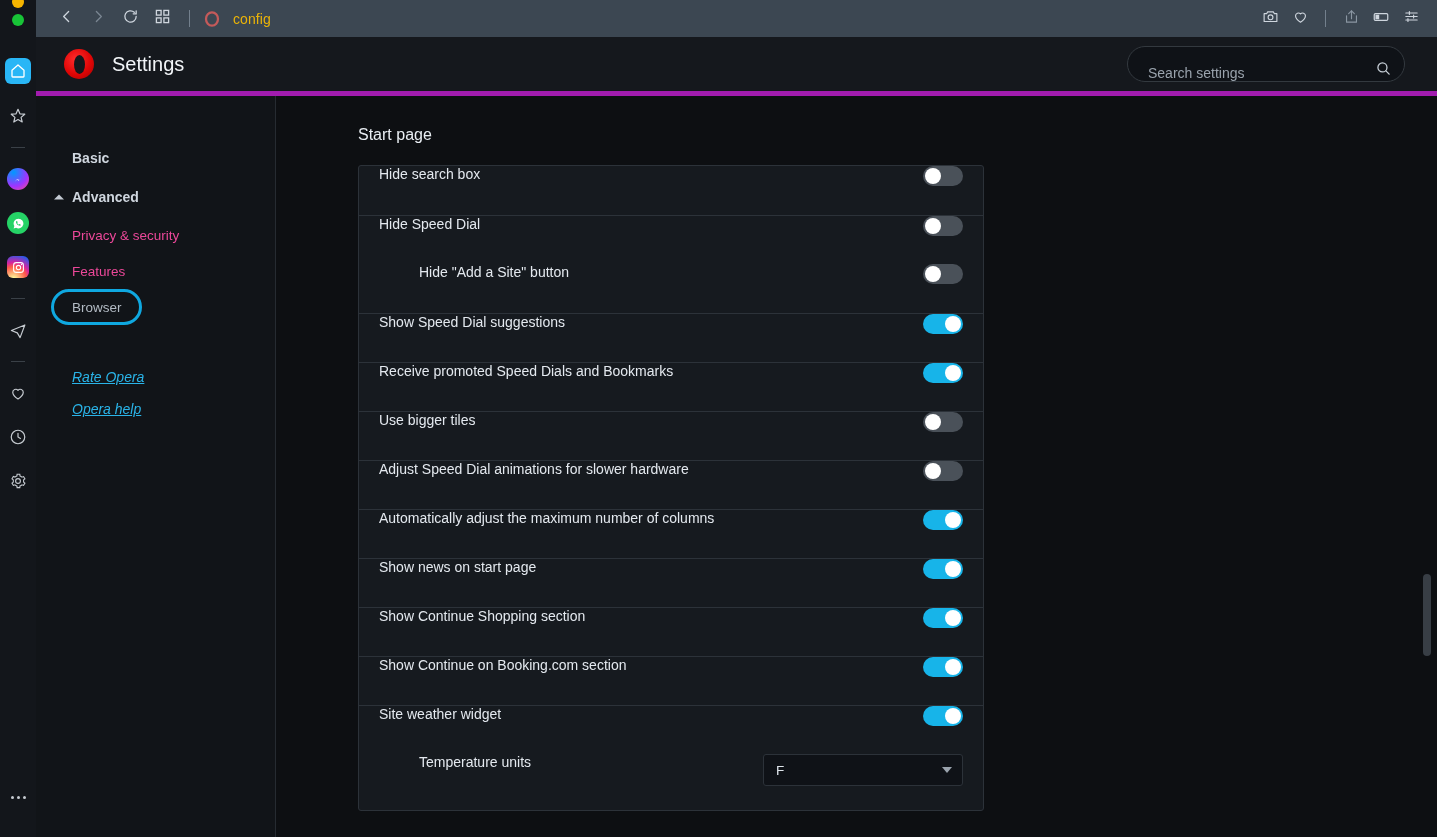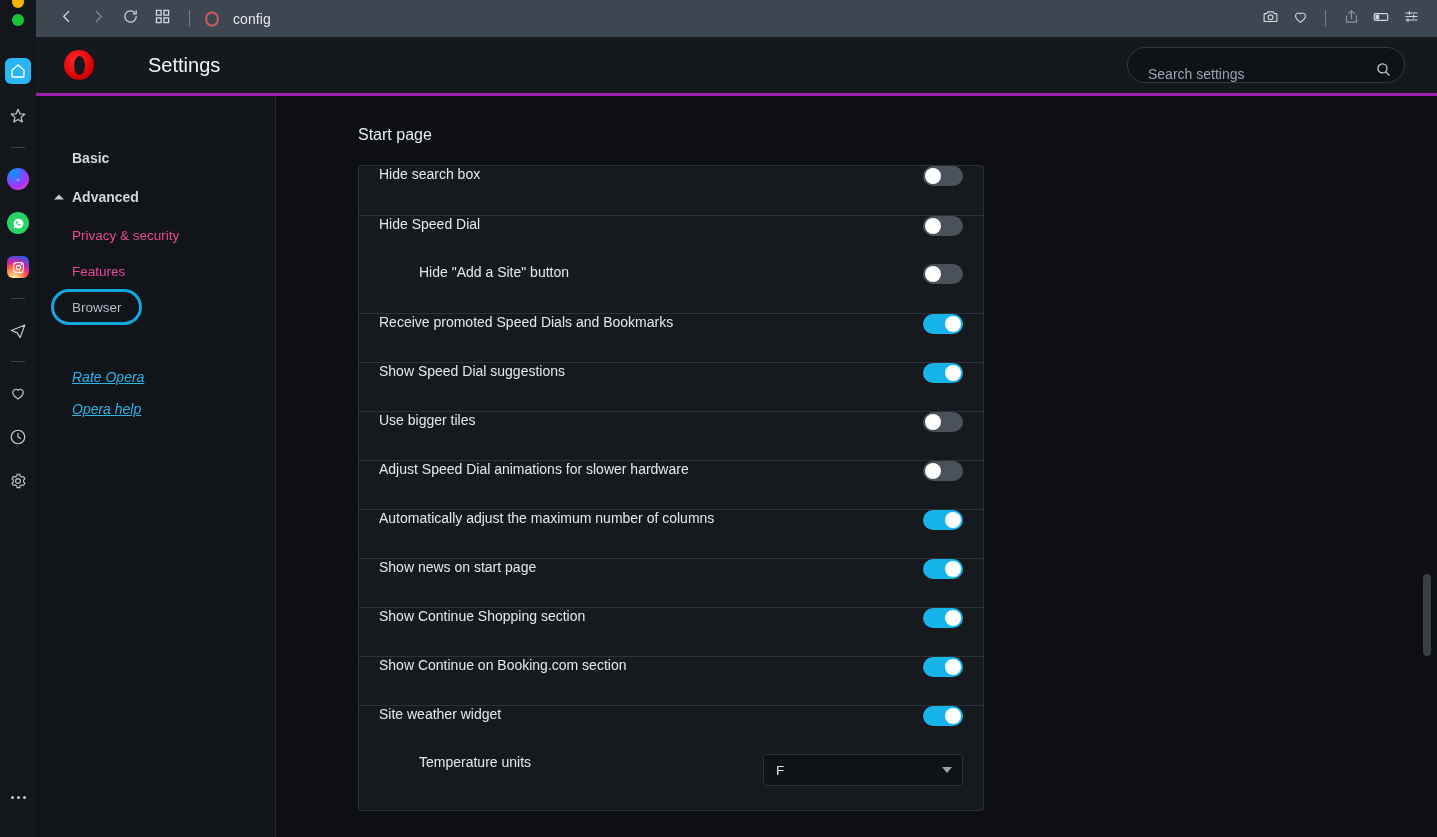--- a/index.html
+++ b/index.html
@@ -56,31 +56,30 @@
     padding: 0 12px 0 16px;
     gap: 4px;
   }
   .tb-btn {
     width: 28px; height: 26px; display: flex; align-items: center; justify-content: center;
     border-radius: 4px; color: #cfd6de;
   }
   .tb-btn.disabled { color: #7b8793; }
   .tb-sep { width: 1px; height: 17px; background: #73808d; margin: 0 9px; }
   .tab-fav { width: 18px; height: 18px; display:flex; align-items:center; justify-content:center; margin-right: 8px; }
-  .tab-title { color: #e5e5e5; font-size: 14px; letter-spacing: .1px; }
+  .tab-title { color: #eab308; font-size: 14px; letter-spacing: .1px; }
   .tb-right { margin-left: auto; display: flex; align-items: center; gap: 2px; }
 
   
   .settings-head {
     height: 59px; flex: 0 0 59px;
     background: #15181d;
     display: flex; align-items: center;
     padding: 0 32px 0 28px;
-    border-bottom: 3px solid #a21caf;
-    gap: 36px;
+    border-bottom: 5px solid #a21caf;
   }
   .opera-logo {
     width: 30px; height: 30px; border-radius: 50%;
     background: radial-gradient(circle at 40% 35%, #ff2d2d 0%, #e00606 55%, #a50000 100%);
     display: flex; align-items: center; justify-content: center;
     margin-right: 18px; flex: 0 0 30px;
   }
   .opera-logo::after {
     content: ""; width: 11px; height: 19px; border-radius: 50%;
     background: #15181d;
@@ -443,27 +442,27 @@
                   <span class="knob"></span>
                 </div>
               </div>
               <div class="row indent nodiv">
                 <div class="row-label">Hide "Add a Site" button</div>
                 <div class="toggle">
                   <span class="knob"></span>
                 </div>
               </div>
               <div class="row">
+                <div class="row-label">Show Speed Dial suggestions</div>
+                <div class="toggle on">
+                  <span class="knob"></span>
+                </div>
+              </div>
+              <div class="row">
                 <div class="row-label">Receive promoted Speed Dials and Bookmarks</div>
-                <div class="toggle on">
-                  <span class="knob"></span>
-                </div>
-              </div>
-              <div class="row">
-                <div class="row-label">Show Speed Dial suggestions</div>
                 <div class="toggle on">
                   <span class="knob"></span>
                 </div>
               </div>
               <div class="row">
                 <div class="row-label">Use bigger tiles</div>
                 <div class="toggle">
                   <span class="knob"></span>
                 </div>
               </div>

